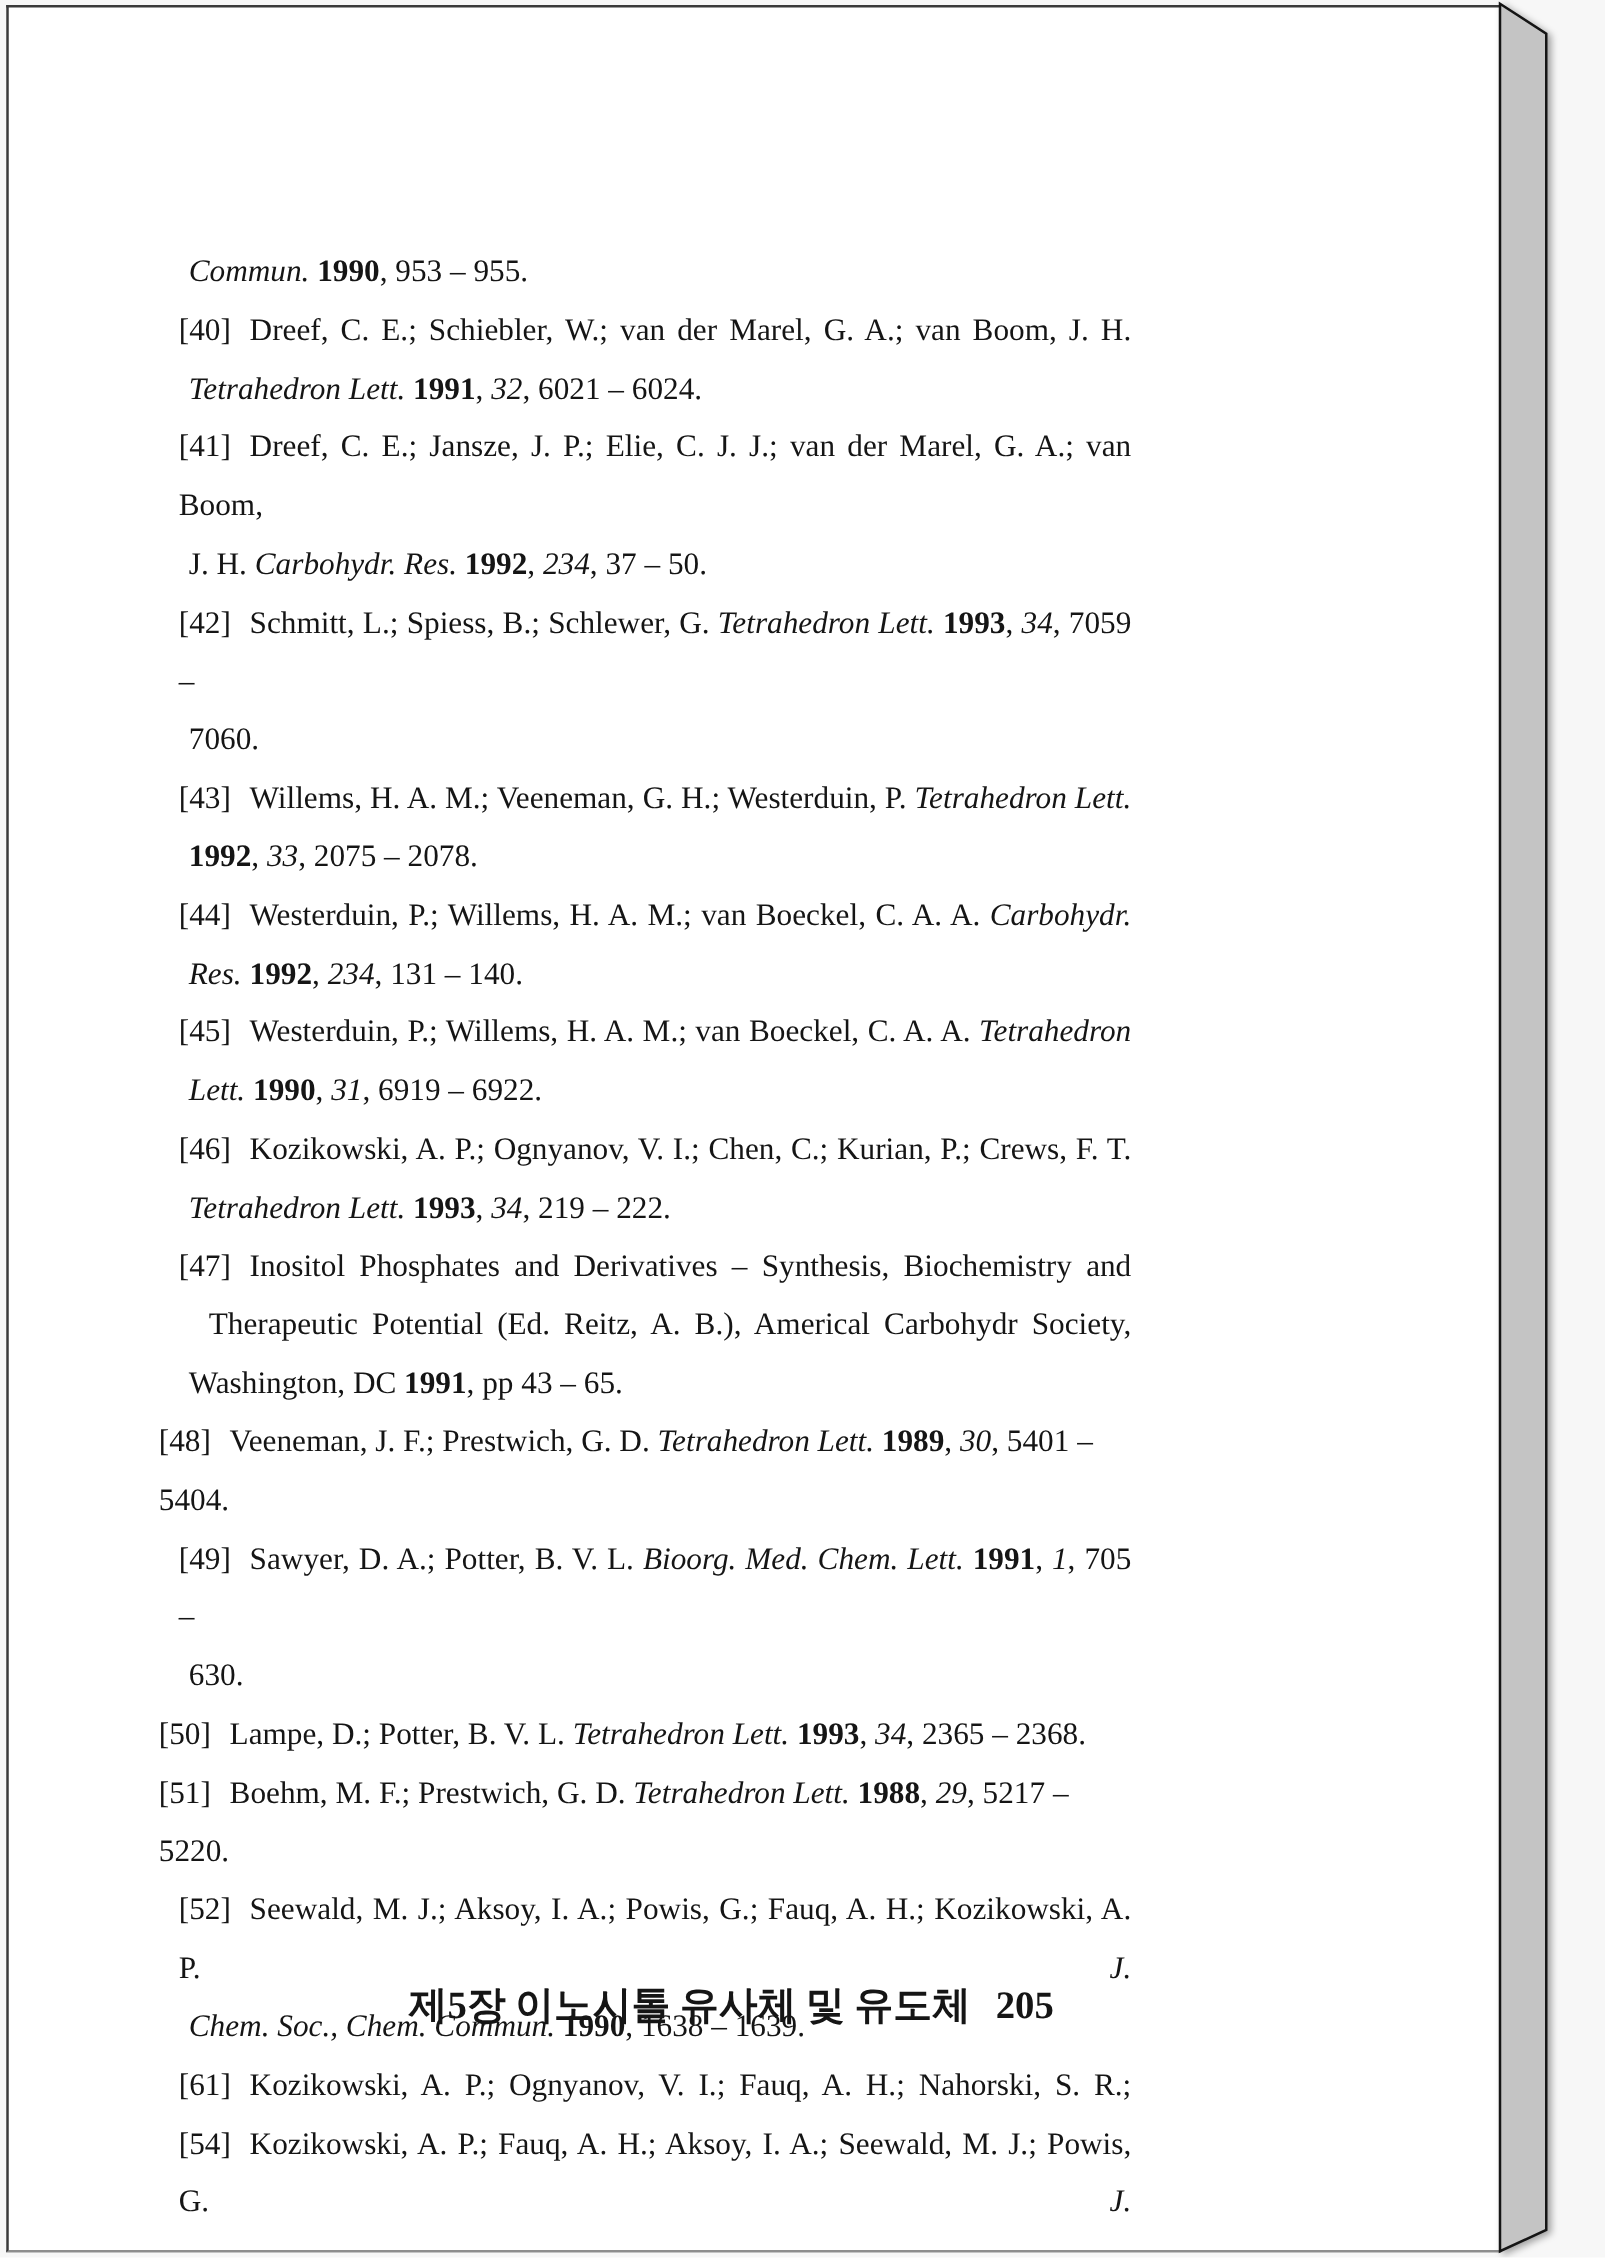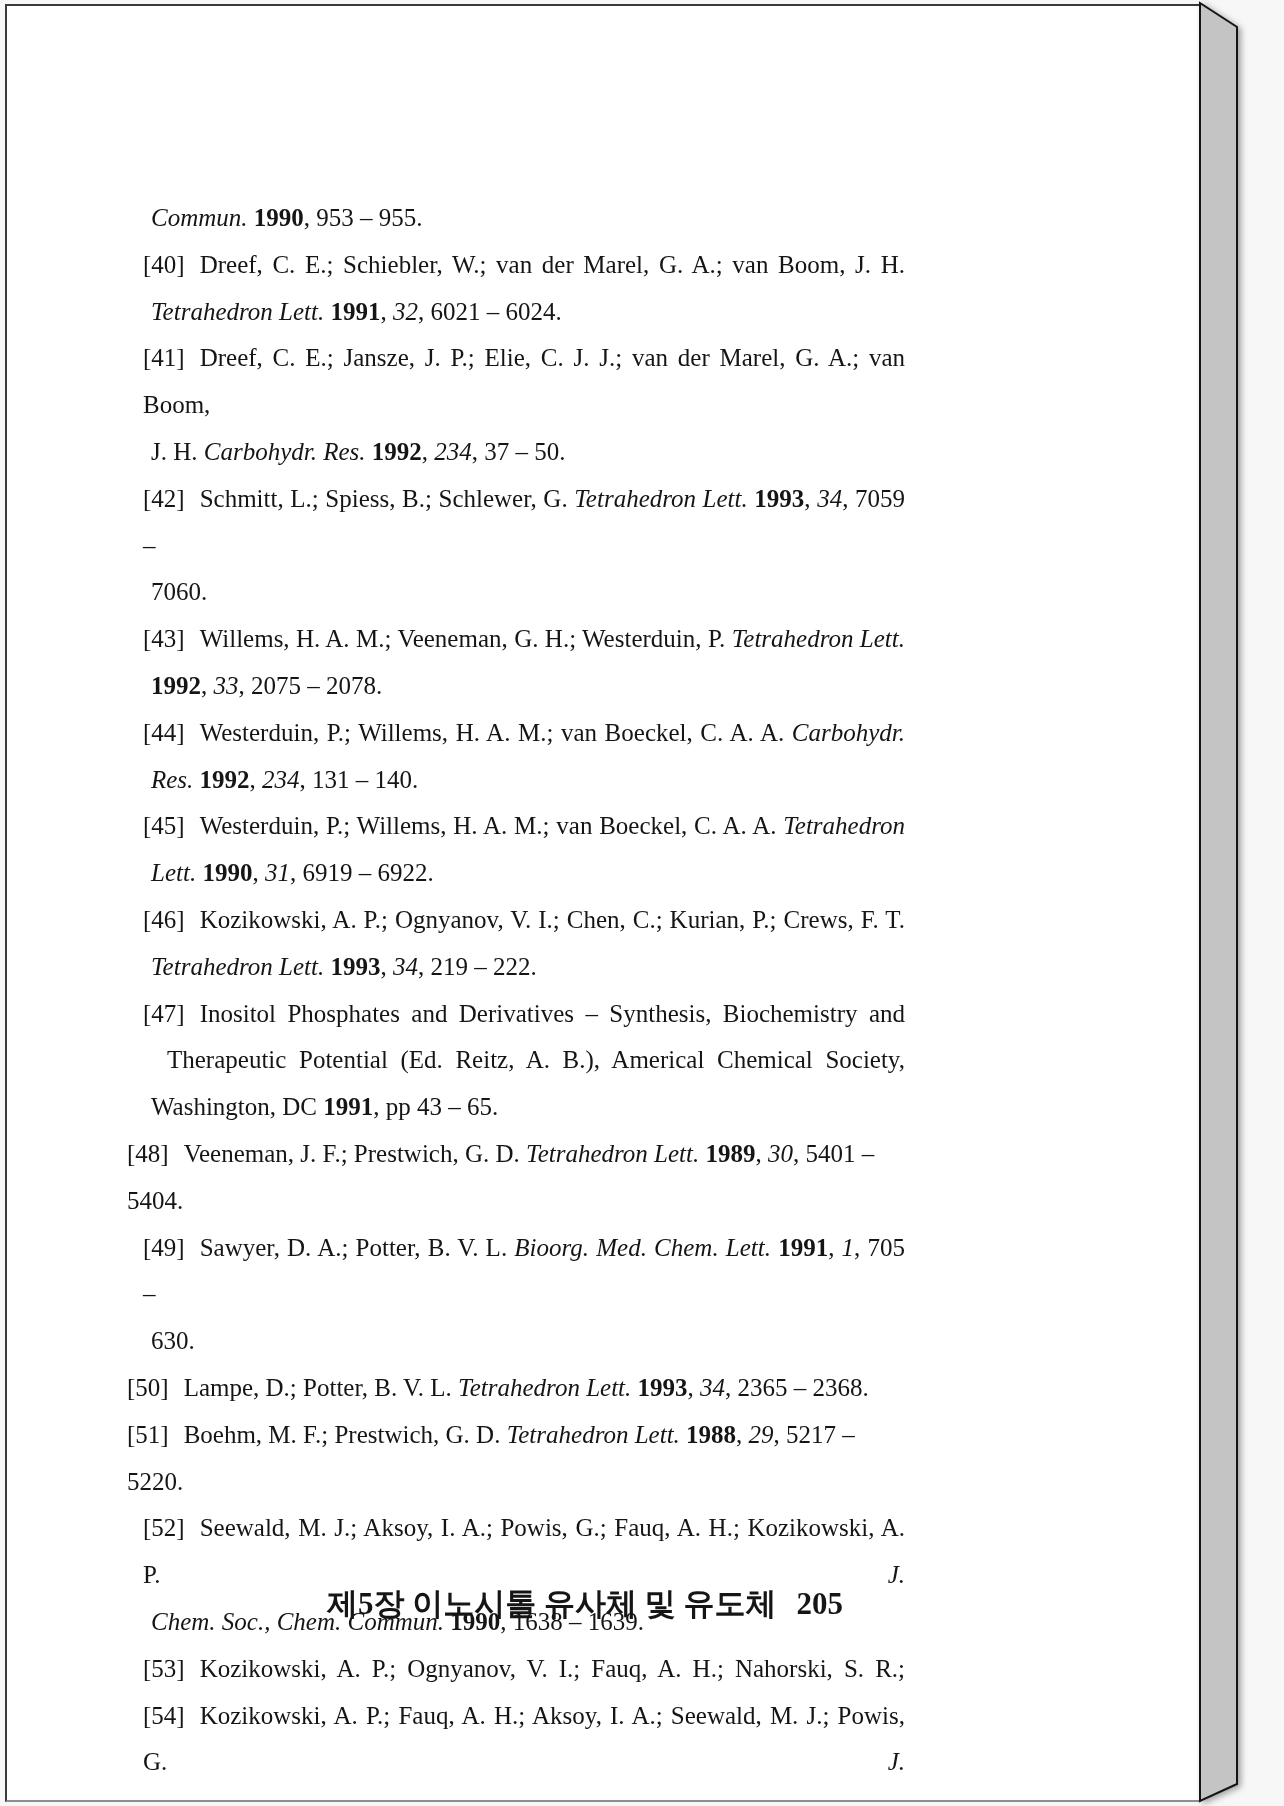--- a/index.html
+++ b/index.html
@@ -75,28 +75,28 @@
     <div class="ref-line hang"><span class="seg-n">7060.</span></div>
     <div class="ref-line just"><span class="seg-label">[43]</span><span class="seg-n">Willems, H. A. M.; Veeneman, G. H.; Westerduin, P. </span><span class="seg-i">Tetrahedron Lett.</span></div>
     <div class="ref-line hang"><span class="seg-b">1992</span><span class="seg-n">, </span><span class="seg-i">33</span><span class="seg-n">, 2075 – 2078.</span></div>
     <div class="ref-line just"><span class="seg-label">[44]</span><span class="seg-n">Westerduin, P.; Willems, H. A. M.; van Boeckel, C. A. A. </span><span class="seg-i">Carbohydr.</span></div>
     <div class="ref-line hang"><span class="seg-i">Res.</span><span class="seg-n"> </span><span class="seg-b">1992</span><span class="seg-n">, </span><span class="seg-i">234</span><span class="seg-n">, 131 – 140.</span></div>
     <div class="ref-line just"><span class="seg-label">[45]</span><span class="seg-n">Westerduin, P.; Willems, H. A. M.; van Boeckel, C. A. A. </span><span class="seg-i">Tetrahedron</span></div>
     <div class="ref-line hang"><span class="seg-i">Lett.</span><span class="seg-n"> </span><span class="seg-b">1990</span><span class="seg-n">, </span><span class="seg-i">31</span><span class="seg-n">, 6919 – 6922.</span></div>
     <div class="ref-line just"><span class="seg-label">[46]</span><span class="seg-n">Kozikowski, A. P.; Ognyanov, V. I.; Chen, C.; Kurian, P.; Crews, F. T.</span></div>
     <div class="ref-line hang"><span class="seg-i">Tetrahedron Lett.</span><span class="seg-n"> </span><span class="seg-b">1993</span><span class="seg-n">, </span><span class="seg-i">34</span><span class="seg-n">, 219 – 222.</span></div>
     <div class="ref-line just"><span class="seg-label">[47]</span><span class="seg-n">Inositol Phosphates and Derivatives – Synthesis, Biochemistry and</span></div>
-    <div class="ref-line hang just"><span class="seg-n">Therapeutic Potential (Ed. Reitz, A. B.), Americal Chemical Society,</span></div>
+    <div class="ref-line hang just"><span class="seg-n">Therapeutic Potential (Ed. Reitz, A. B.), Americal Carbohydr Society,</span></div>
     <div class="ref-line hang"><span class="seg-n">Washington, DC </span><span class="seg-b">1991</span><span class="seg-n">, pp 43 – 65.</span></div>
     <div class="ref-line"><span class="seg-label">[48]</span><span class="seg-n">Veeneman, J. F.; Prestwich, G. D. </span><span class="seg-i">Tetrahedron Lett.</span><span class="seg-n"> </span><span class="seg-b">1989</span><span class="seg-n">, </span><span class="seg-i">30</span><span class="seg-n">, 5401 – 5404.</span></div>
     <div class="ref-line just"><span class="seg-label">[49]</span><span class="seg-n">Sawyer, D. A.; Potter, B. V. L. </span><span class="seg-i">Bioorg. Med. Chem. Lett.</span><span class="seg-n"> </span><span class="seg-b">1991</span><span class="seg-n">, </span><span class="seg-i">1</span><span class="seg-n">, 705 –</span></div>
     <div class="ref-line hang"><span class="seg-n">630.</span></div>
     <div class="ref-line"><span class="seg-label">[50]</span><span class="seg-n">Lampe, D.; Potter, B. V. L. </span><span class="seg-i">Tetrahedron Lett.</span><span class="seg-n"> </span><span class="seg-b">1993</span><span class="seg-n">, </span><span class="seg-i">34</span><span class="seg-n">, 2365 – 2368.</span></div>
     <div class="ref-line"><span class="seg-label">[51]</span><span class="seg-n">Boehm, M. F.; Prestwich, G. D. </span><span class="seg-i">Tetrahedron Lett.</span><span class="seg-n"> </span><span class="seg-b">1988</span><span class="seg-n">, </span><span class="seg-i">29</span><span class="seg-n">, 5217 – 5220.</span></div>
     <div class="ref-line just"><span class="seg-label">[52]</span><span class="seg-n">Seewald, M. J.; Aksoy, I. A.; Powis, G.; Fauq, A. H.; Kozikowski, A. P. </span><span class="seg-i">J.</span></div>
     <div class="ref-line hang"><span class="seg-i">Chem. Soc., Chem. Commun.</span><span class="seg-n"> </span><span class="seg-b">1990</span><span class="seg-n">, 1638 – 1639.</span></div>
-    <div class="ref-line just"><span class="seg-label">[53]</span><span class="seg-n">Kozikowski, A. P.; Ognyanov, V. I.; Fauq, A. H.; Nahorski, S. R.;</span></div>
+    <div class="ref-line just"><span class="seg-label">[61]</span><span class="seg-n">Kozikowski, A. P.; Ognyanov, V. I.; Fauq, A. H.; Nahorski, S. R.;</span></div>
     <div class="ref-line just"><span class="seg-label">[54]</span><span class="seg-n">Kozikowski, A. P.; Fauq, A. H.; Aksoy, I. A.; Seewald, M. J.; Powis, G. </span><span class="seg-i">J.</span></div>
   </div>
 
 <div class="footer">
   <span class="chapter">제5장 이노시톨 유사체 및 유도체</span><span>205</span>
 </div>
 
 </body></html>

